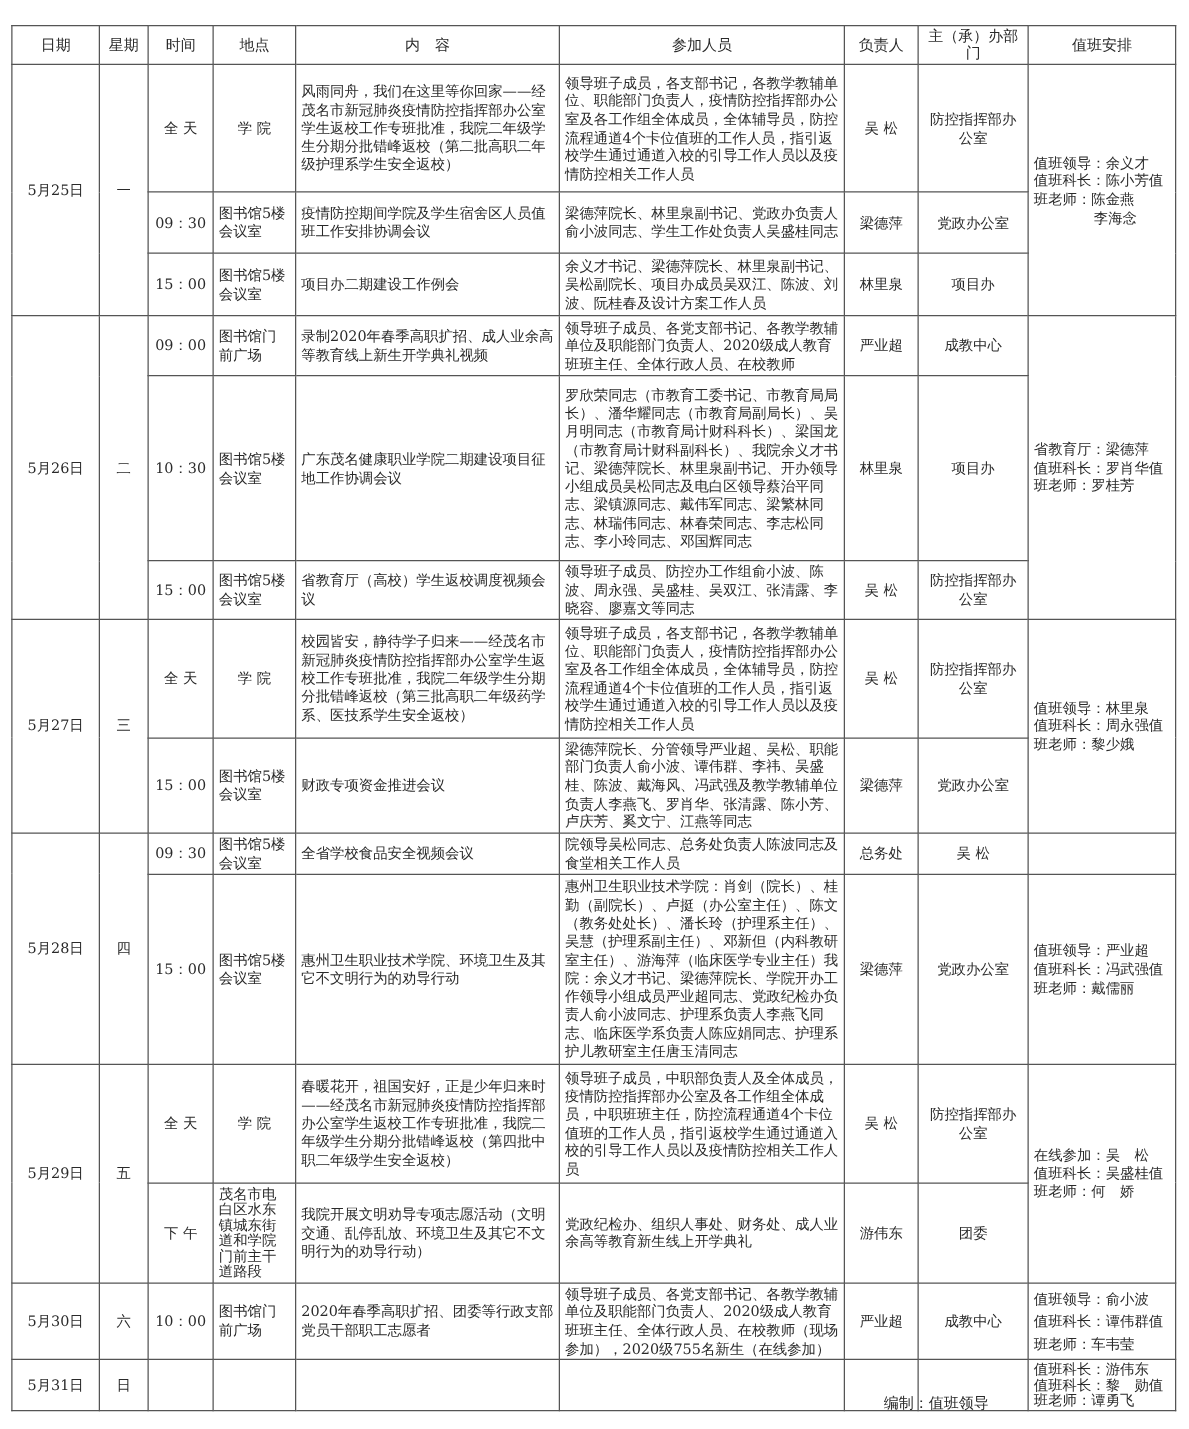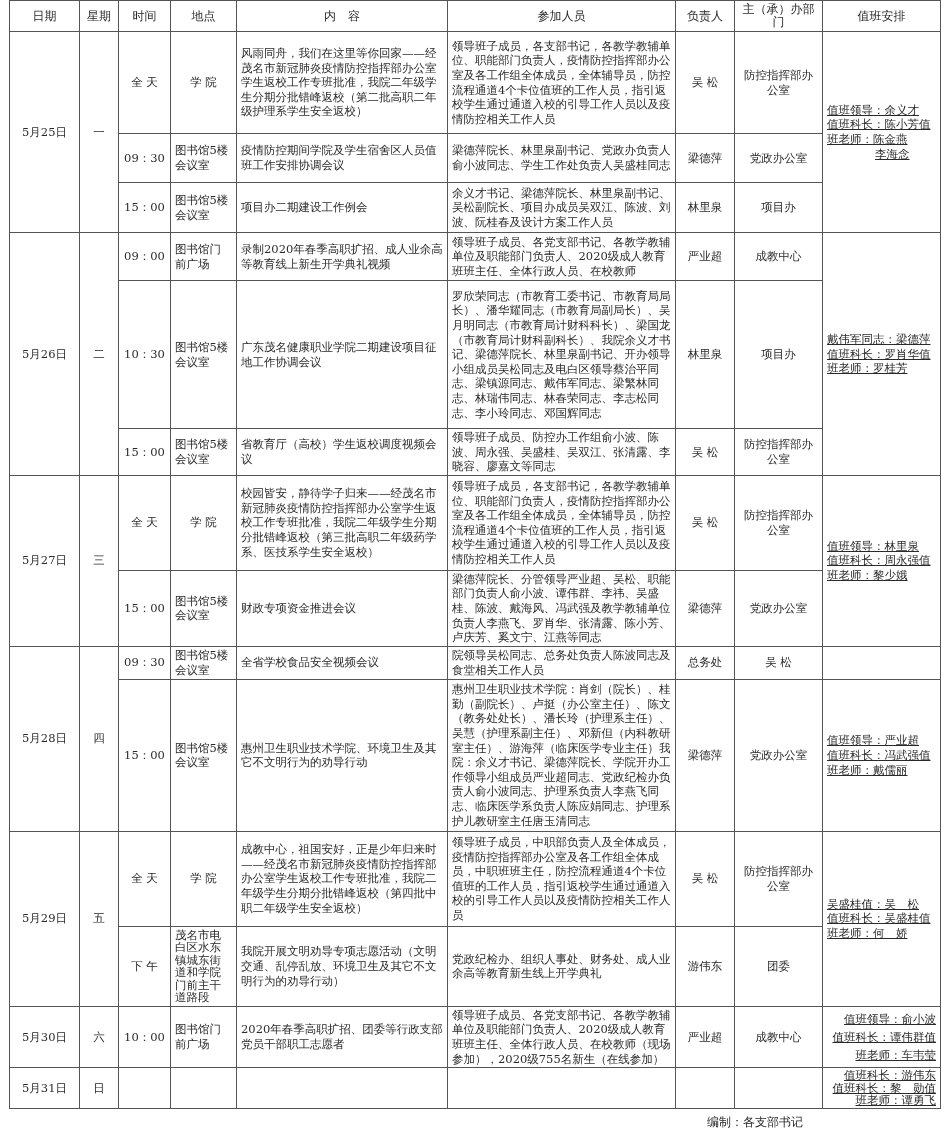--- a/index.html
+++ b/index.html
@@ -1,23 +1,23 @@
 <!DOCTYPE html>
 <html><head>
 <meta charset="utf-8">
 <style>
   html, body { margin: 0; padding: 0; background: #ffffff; }
   body { width: 951px; height: 1143px; position: relative; font-family: "DejaVu Serif", "Liberation Serif", serif; color: #2a2a2a; overflow: hidden; }
-  table.sched { position: absolute; left: 9px; top: 0; border-collapse: collapse; table-layout: fixed; width: 931px; }
+  table.sched { position: absolute; left: 9px; top: 20px; border-collapse: collapse; table-layout: fixed; width: 931px; }
   table.sched td, table.sched th { border: 1.3px solid #555; padding: 1px 4px; font-size: 11.5px; line-height: 14.6px; vertical-align: middle; font-weight: normal; word-break: break-all; }
   table.sched th { height: 28px; text-align: center; font-size: 12px; line-height: 13px; }
   .c { text-align: center; }
   .l { text-align: left; }
-  .duty { text-align: left; font-size: 11.5px; line-height: 22px; padding-left: 5px; text-decoration: underline; }
-  .duty.tight { line-height: 14px; text-align: right; }
+  .duty { text-align: left; font-size: 11.5px; line-height: 22px; padding-left: 5px; }
+  .duty.tight { line-height: 14px; }
   .duty span { display: block; }
   .footer { position: absolute; left: 707px; top: 1114px; font-size: 12px; }
 </style>
 </head>
 <body>
 
 <table class="sched">
   <colgroup>
     <col style="width:70px">
       <col style="width:39px">
@@ -80,21 +80,21 @@
     <tr style="height:48px">
       <td rowspan="3" class="c">5月26日</td>
       <td rowspan="3" class="c">二</td>
       <td class="c">09：00</td>
       <td class="l">图书馆门前广场</td>
       <td class="l">录制2020年春季高职扩招、成人业余高等教育线上新生开学典礼视频</td>
       <td class="l">领导班子成员、各党支部书记、各教学教辅单位及职能部门负责人、2020级成人教育班班主任、全体行政人员、在校教师</td>
       <td class="c">严业超</td>
       <td class="c">成教中心</td>
       <td rowspan="3" class="duty">
-        <span>戴伟军同志：梁德萍</span>
+        <span>省教育厅：梁德萍</span>
         <span>值班科长：罗肖华值</span>
         <span>班老师：罗桂芳</span>
       </td>
     </tr>
     <tr style="height:148px">
       <td class="c">10：30</td>
       <td class="l">图书馆5楼会议室</td>
       <td class="l">广东茂名健康职业学院二期建设项目征地工作协调会议</td>
       <td class="l">罗欣荣同志（市教育工委书记、市教育局局长）、潘华耀同志（市教育局副局长）、吴月明同志（市教育局计财科科长）、梁国龙（市教育局计财科副科长）、我院余义才书记、梁德萍院长、林里泉副书记、开办领导小组成员吴松同志及电白区领导蔡治平同志、梁镇源同志、戴伟军同志、梁繁林同志、林瑞伟同志、林春荣同志、李志松同志、李小玲同志、邓国辉同志</td>
       <td class="c">林里泉</td>
@@ -156,26 +156,26 @@
         <span>值班科长：冯武强值</span>
         <span>班老师：戴儒丽</span>
       </td>
     </tr>
 
     <tr style="height:95px">
       <td rowspan="2" class="c">5月29日</td>
       <td rowspan="2" class="c">五</td>
       <td class="c">全 天</td>
       <td class="c">学 院</td>
-      <td class="l">成教中心，祖国安好，正是少年归来时——经茂名市新冠肺炎疫情防控指挥部办公室学生返校工作专班批准，我院二年级学生分期分批错峰返校（第四批中职二年级学生安全返校）</td>
+      <td class="l">春暖花开，祖国安好，正是少年归来时——经茂名市新冠肺炎疫情防控指挥部办公室学生返校工作专班批准，我院二年级学生分期分批错峰返校（第四批中职二年级学生安全返校）</td>
       <td class="l">领导班子成员，中职部负责人及全体成员，疫情防控指挥部办公室及各工作组全体成员，中职班班主任，防控流程通道4个卡位值班的工作人员，指引返校学生通过通道入校的引导工作人员以及疫情防控相关工作人员</td>
       <td class="c">吴 松</td>
       <td class="c">防控指挥部办公室</td>
       <td rowspan="2" class="duty">
-        <span>吴盛桂值：吴　松</span>
+        <span>在线参加：吴　松</span>
         <span>值班科长：吴盛桂值</span>
         <span>班老师：何　娇</span>
       </td>
     </tr>
     <tr style="height:80px">
       <td class="c">下 午</td>
       <td class="l" style="line-height:12.5px">茂名市电白区水东镇城东街道和学院门前主干道路段</td>
       <td class="l">我院开展文明劝导专项志愿活动（文明交通、乱停乱放、环境卫生及其它不文明行为的劝导行动）</td>
       <td class="l">党政纪检办、组织人事处、财务处、成人业余高等教育新生线上开学典礼</td>
       <td class="c">游伟东</td>
@@ -209,13 +209,13 @@
       <td class="c"></td>
       <td class="duty tight" style="line-height:12.5px">
         <span>值班科长：游伟东</span>
         <span>值班科长：黎　勋值</span>
         <span>班老师：谭勇飞</span>
       </td>
     </tr>
   </tbody>
 </table>
 
-<div class="footer">编制：各支部书记</div>
+<div class="footer">编制：值班领导</div>
 
 </body></html>

